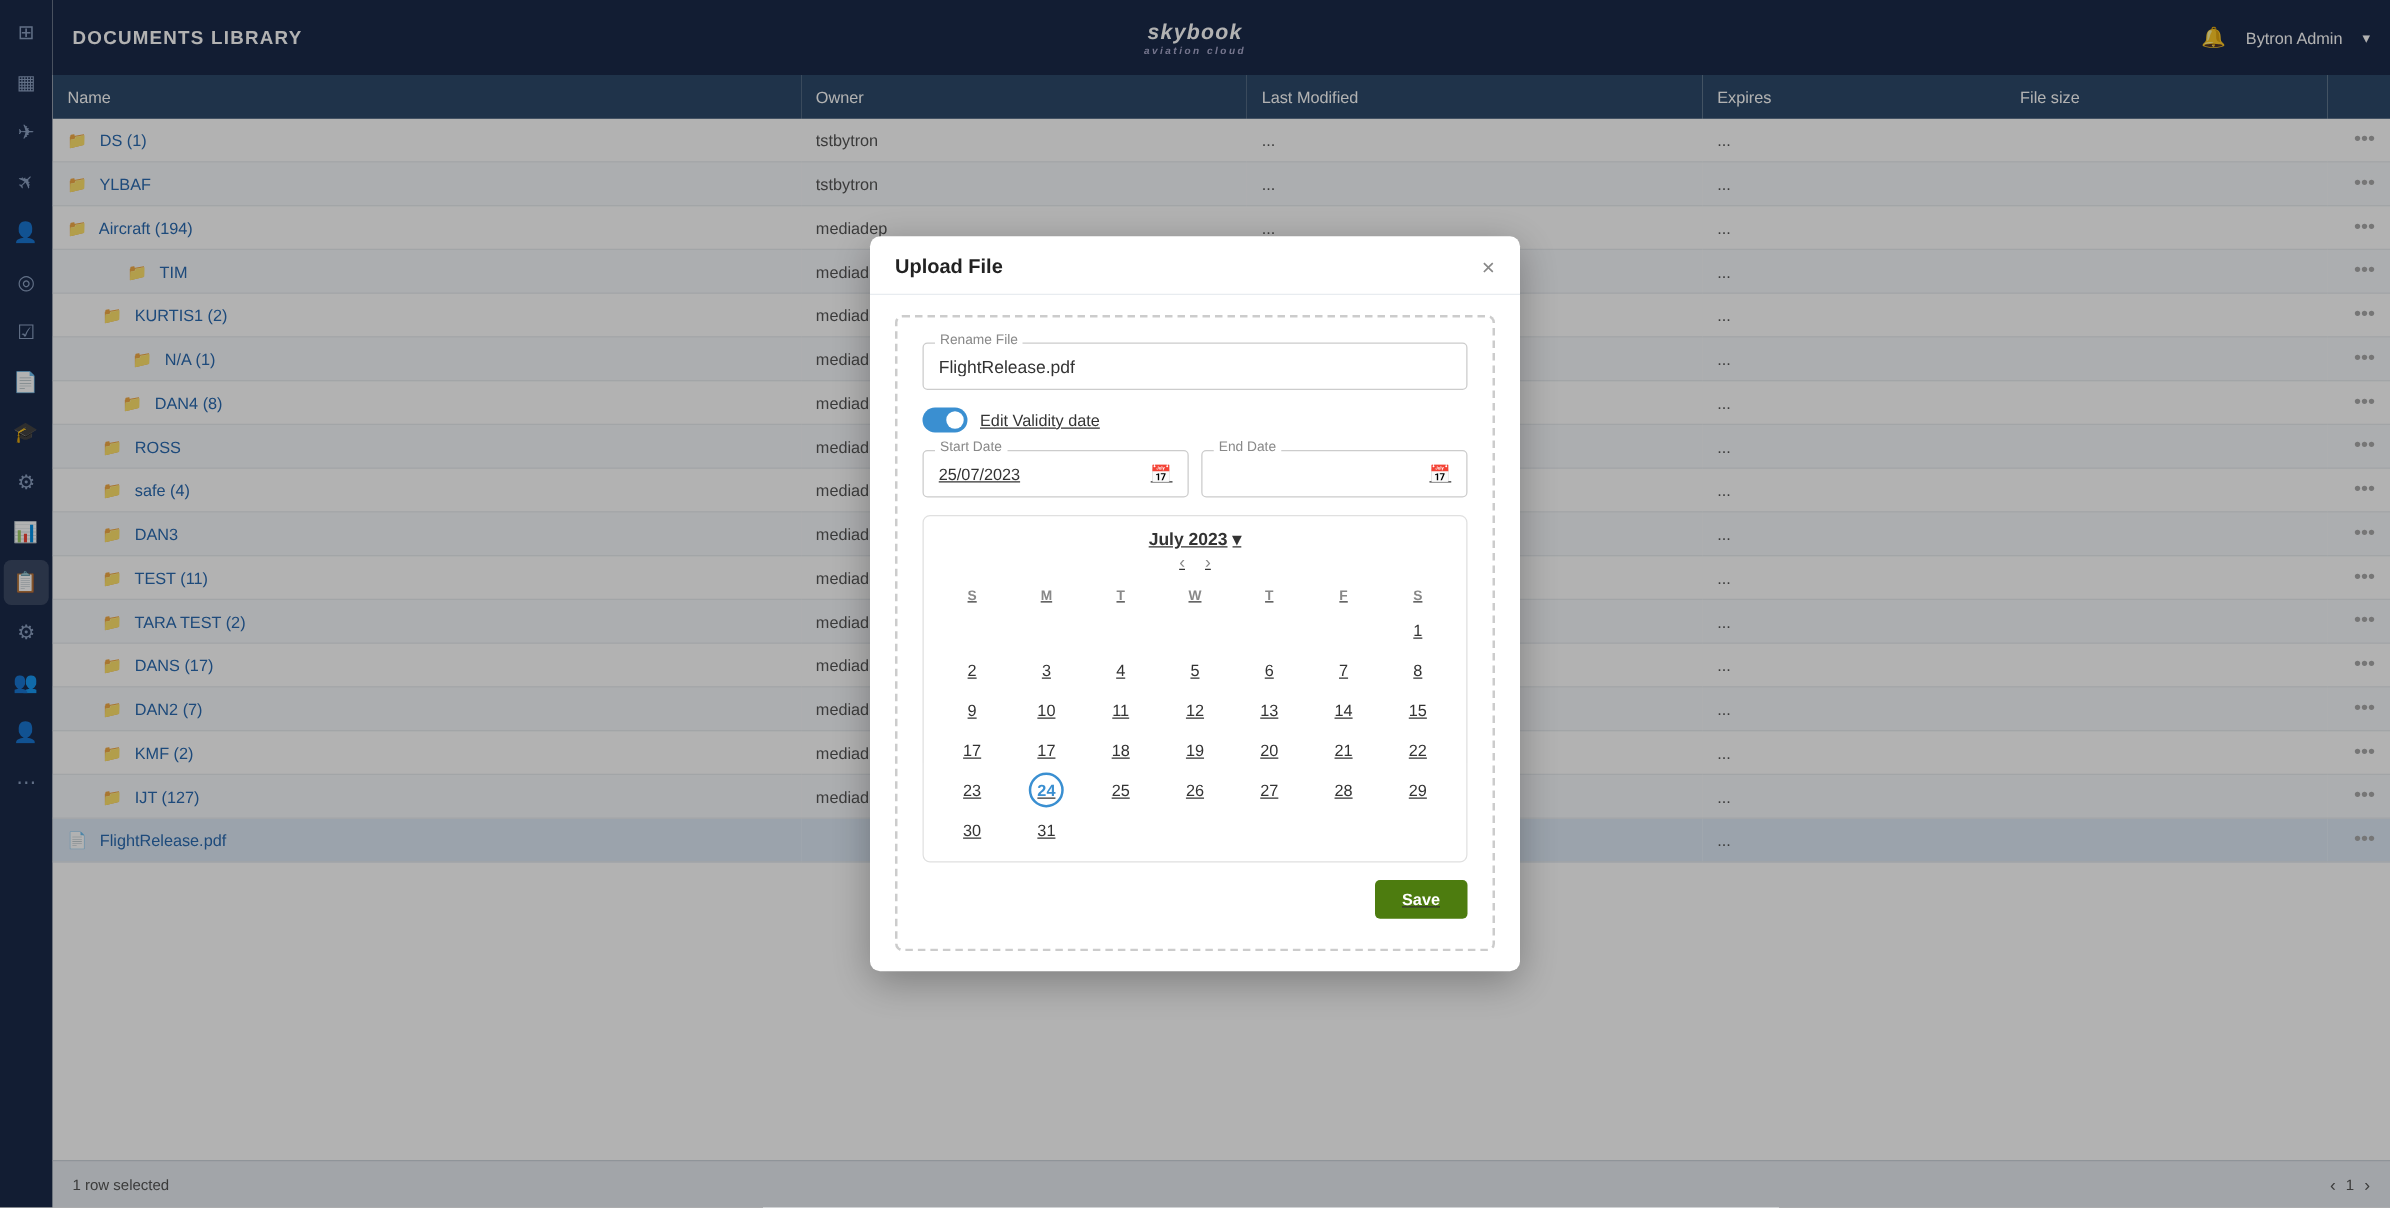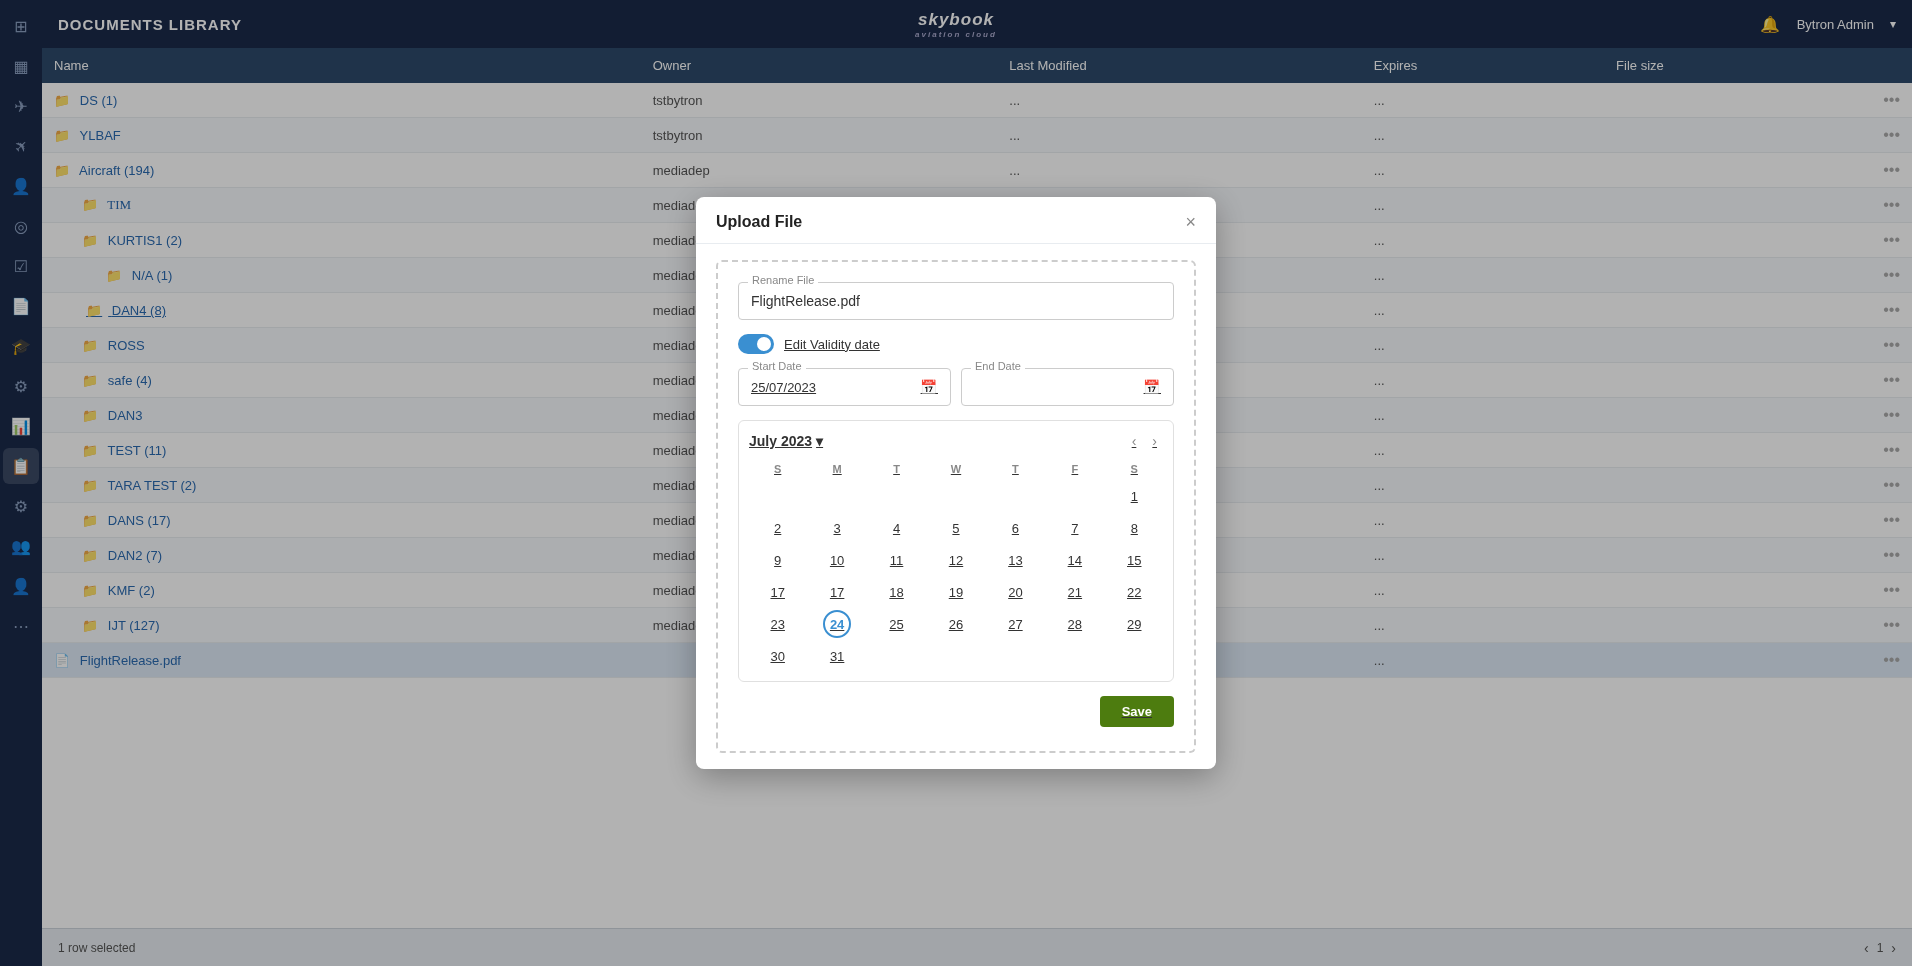--- a/index.html
+++ b/index.html
@@ -10,21 +10,21 @@
 
     
     .sidebar { width: 42px; background: #1a2a4a; display: flex; flex-direction: column; align-items: center; padding: 8px 0; gap: 4px; flex-shrink: 0; }
     .sidebar-icon { width: 36px; height: 36px; display: flex; align-items: center; justify-content: center; color: #8ca0c0; border-radius: 6px; cursor: pointer; font-size: 16px; }
     .sidebar-icon.active { background: rgba(255,255,255,0.15); color: #fff; }
 
     
     .main-area { flex: 1; display: flex; flex-direction: column; overflow: hidden; }
 
     
-    .top-header { background: #1a2a4a; height: 48px; display: flex; align-items: center; justify-content: space-between; padding: 0 16px; flex-shrink: 0; }
+    .top-header { background: #1a2a4a; height: 60px; display: flex; align-items: center; justify-content: space-between; padding: 0 16px; flex-shrink: 0; }
     .top-header-left { display: flex; align-items: center; gap: 12px; }
     .header-title { color: #fff; font-size: 15px; font-weight: 700; letter-spacing: 1px; }
     .header-right { display: flex; align-items: center; gap: 16px; }
     .header-username { color: #fff; font-size: 13px; }
     .header-bell { color: #aac; font-size: 16px; }
     .header-chevron { color: #fff; font-size: 12px; cursor: pointer; }
 
     
     .toolbar { background: #e8edf2; height: 52px; display: flex; align-items: center; padding: 0 16px; gap: 8px; border-bottom: 1px solid #cdd4dc; flex-shrink: 0; }
     .btn-new-file { background: #3a8fd1; color: #fff; border: none; padding: 7px 16px; border-radius: 4px; cursor: pointer; font-size: 13px; font-weight: 500; }
@@ -77,21 +77,21 @@
 
     
     .date-row { display: flex; gap: 10px; margin-bottom: 14px; }
     .date-field { position: relative; flex: 1; }
     .date-field-label { position: absolute; top: -8px; left: 10px; background: #fff; padding: 0 4px; font-size: 11px; color: #888; z-index: 1; }
     .date-input { width: 100%; border: 1px solid #ccc; border-radius: 4px; padding: 10px 12px; font-size: 13px; outline: none; color: #333; display: flex; align-items: center; justify-content: space-between; }
     .date-input-icon { color: #888; font-size: 14px; }
 
     
     .calendar-container { border: 1px solid #e0e0e0; border-radius: 6px; padding: 10px; background: #fff; margin-bottom: 14px; }
-    .cal-header { display: flex; align-items: center; justify-content: space-between; margin-bottom: 8px; }
+    .cal-header { display: flex; align-items: center; justify-content: space-between; margin-bottom: 8px; flex-direction: column; }
     .cal-month-label { font-size: 14px; font-weight: 600; color: #333; display: flex; align-items: center; gap: 4px; cursor: pointer; }
     .cal-nav { display: flex; gap: 4px; }
     .cal-nav-btn { background: none; border: none; cursor: pointer; color: #888; font-size: 14px; padding: 2px 6px; }
     .cal-grid { display: grid; grid-template-columns: repeat(7, 1fr); gap: 2px; }
     .cal-day-header { text-align: center; font-size: 11px; color: #888; padding: 4px 0; font-weight: 600; }
     .cal-day { text-align: center; padding: 5px 0; font-size: 13px; color: #333; cursor: pointer; border-radius: 50%; width: 28px; height: 28px; display: flex; align-items: center; justify-content: center; margin: 1px auto; }
     .cal-day.today { border: 2px solid #3a8fd1; color: #3a8fd1; font-weight: 700; }
     .cal-day.empty { cursor: default; }
 
     
@@ -192,21 +192,21 @@
       </td>
       <td>mediadep</td>
       <td>...</td>
       <td>...</td>
       <td></td>
       <td class="action-col">
         <button class="dots-btn">•••</button>
       </td>
     </tr>
             <tr>
-      <td class="name-col" style="padding-left:40px;font-family:Liberation Serif, serif;">
+      <td class="name-col" style="padding-left:60px;">
         <span style="color:#6c8fbf;margin-right:6px;">📁</span>
         <a href="#">TIM</a>
       </td>
       <td>mediadep</td>
       <td>...</td>
       <td>...</td>
       <td></td>
       <td class="action-col">
         <button class="dots-btn">•••</button>
       </td>
@@ -231,21 +231,21 @@
       </td>
       <td>mediadep</td>
       <td>...</td>
       <td>...</td>
       <td></td>
       <td class="action-col">
         <button class="dots-btn">•••</button>
       </td>
     </tr>
             <tr>
-      <td class="name-col" style="padding-left:44px;text-decoration:underline;">
+      <td class="name-col" style="padding-left:56px;">
         <span style="color:#6c8fbf;margin-right:6px;">📁</span>
         <a href="#">DAN4 (8)</a>
       </td>
       <td>mediadep</td>
       <td>...</td>
       <td>...</td>
       <td></td>
       <td class="action-col">
         <button class="dots-btn">•••</button>
       </td>

